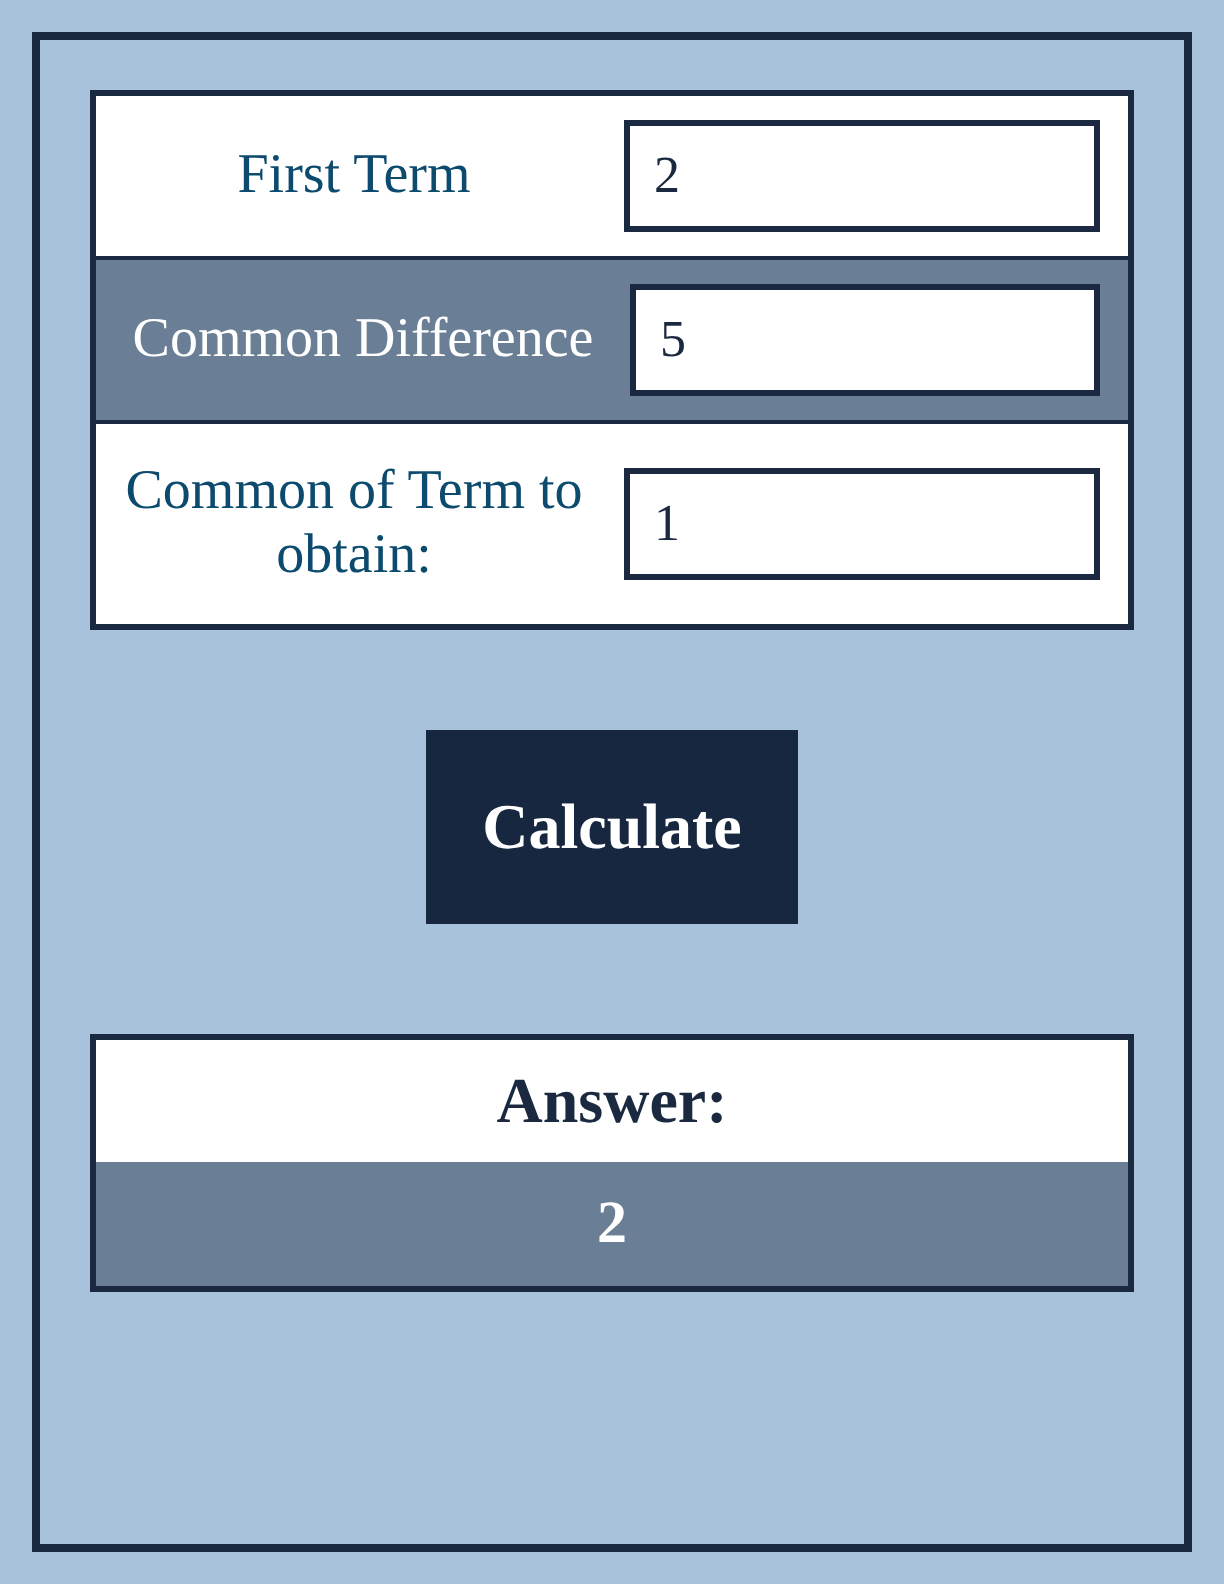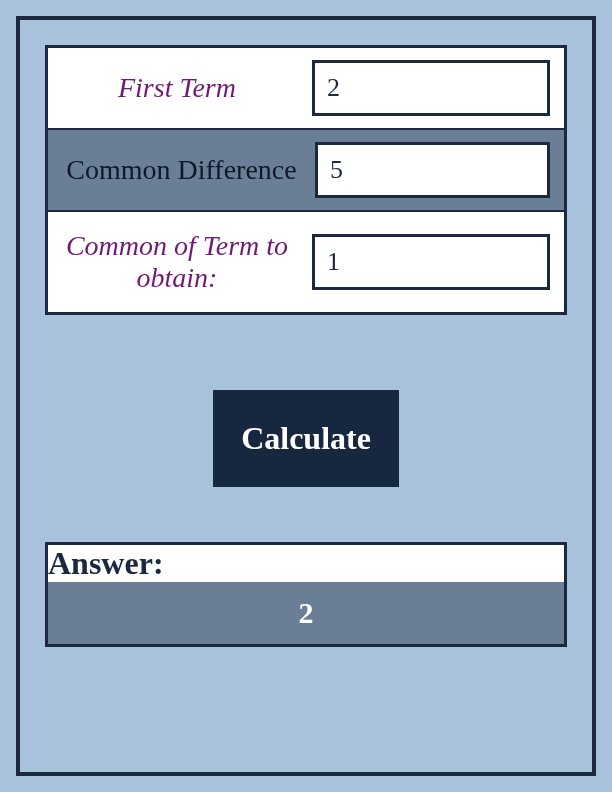--- a/index.html
+++ b/index.html
@@ -45,25 +45,24 @@
       flex: 1;
       display: flex;
       align-items: center;
       justify-content: center;
       text-align: center;
       padding: 18px 10px;
       font-size: 28px;
       border-right: none;
     }
     .input-row.light .label-cell {
-      color: #701a75;
-      font-style: italic;
+      color: #0c4a6e;
     }
     .input-row.dark .label-cell {
-      color: #0f172a;
+      color: #ffffff;
       padding-left: 16px;
     }
     .input-cell {
       flex: 1;
       display: flex;
       align-items: center;
       padding: 12px 14px 12px 6px;
     }
     .input-box {
       width: 100%;
@@ -73,42 +72,42 @@
       font-size: 26px;
       font-family: Georgia, 'Times New Roman', serif;
       color: #1a2940;
       padding: 0 12px;
       outline: none;
     }
     .row-divider {
       border-top: 2px solid #1a2940;
     }
     .calculate-button {
-      margin-top: 75px;
+      margin-top: 50px;
       background: #17273f;
       color: #ffffff;
       border: none;
       font-size: 32px;
       font-weight: bold;
       font-family: Georgia, 'Times New Roman', serif;
       padding: 30px 28px;
       cursor: pointer;
     }
     .answer-box {
       margin-top: 55px;
       width: 100%;
       border: 3px solid #1a2940;
     }
     .answer-header {
       background: #ffffff;
       color: #1a2940;
-      text-align: left;
+      text-align: center;
       font-size: 32px;
       font-weight: bold;
-      padding: 0 0;
+      padding: 12px 0;
     }
     .answer-value {
       background: #6a7f96;
       color: #ffffff;
       text-align: center;
       font-size: 30px;
       font-weight: bold;
       padding: 14px 0;
     }
   </style>

